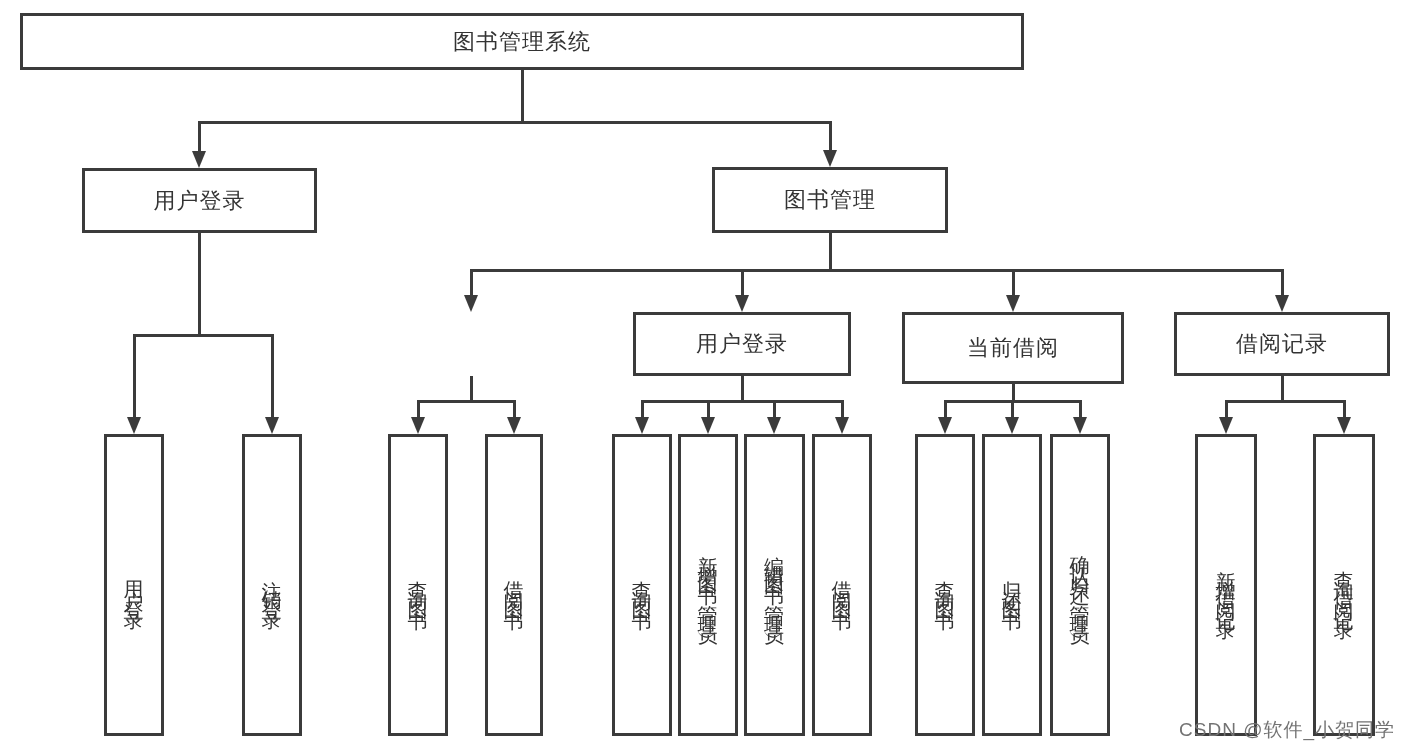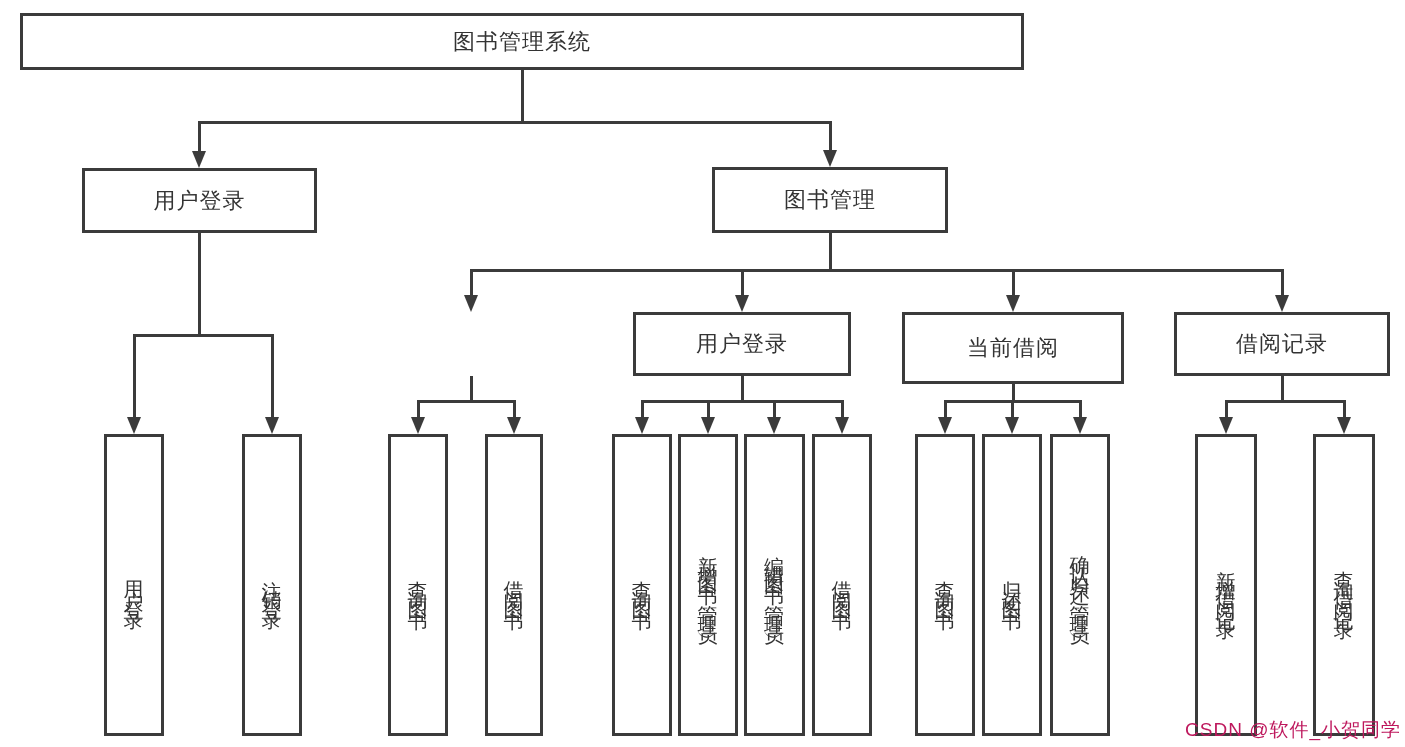--- a/index.html
+++ b/index.html
@@ -48,24 +48,24 @@
     position: absolute;
     width: 0;
     height: 0;
     border-left: 7px solid transparent;
     border-right: 7px solid transparent;
     border-top: 17px solid #3b3b3b;
     z-index: 1;
   }
   .watermark {
     position: absolute;
-    right: 4px;
+    right: 10px;
     bottom: 4px;
     font-size: 19px;
-    color: #be185d;
+    color: #737373;
     letter-spacing: 1px;
     z-index: 5;
   }
 </style>
 </head>
 <body>
 
 <div id="stage">
   <span class="watermark">CSDN @软件_小贺同学</span>
 <div class="line" style="left: 520.5px; top: 70px; width: 3px; height: 52px;"></div>

